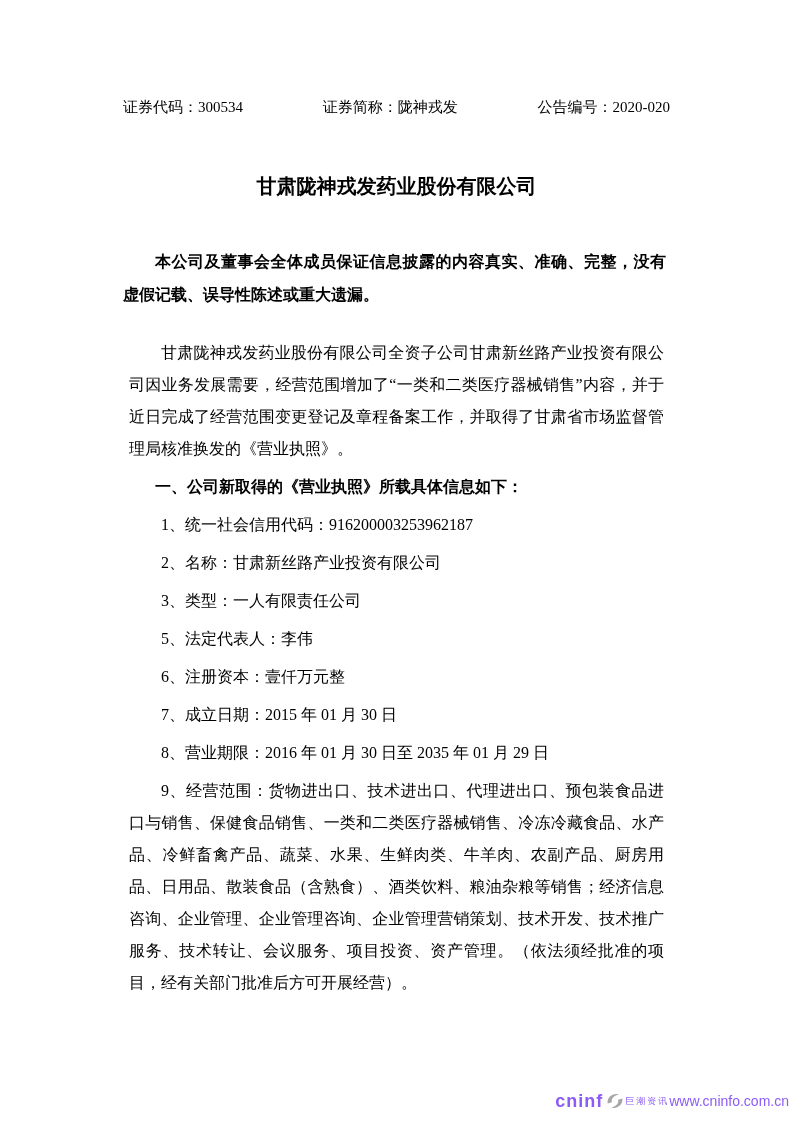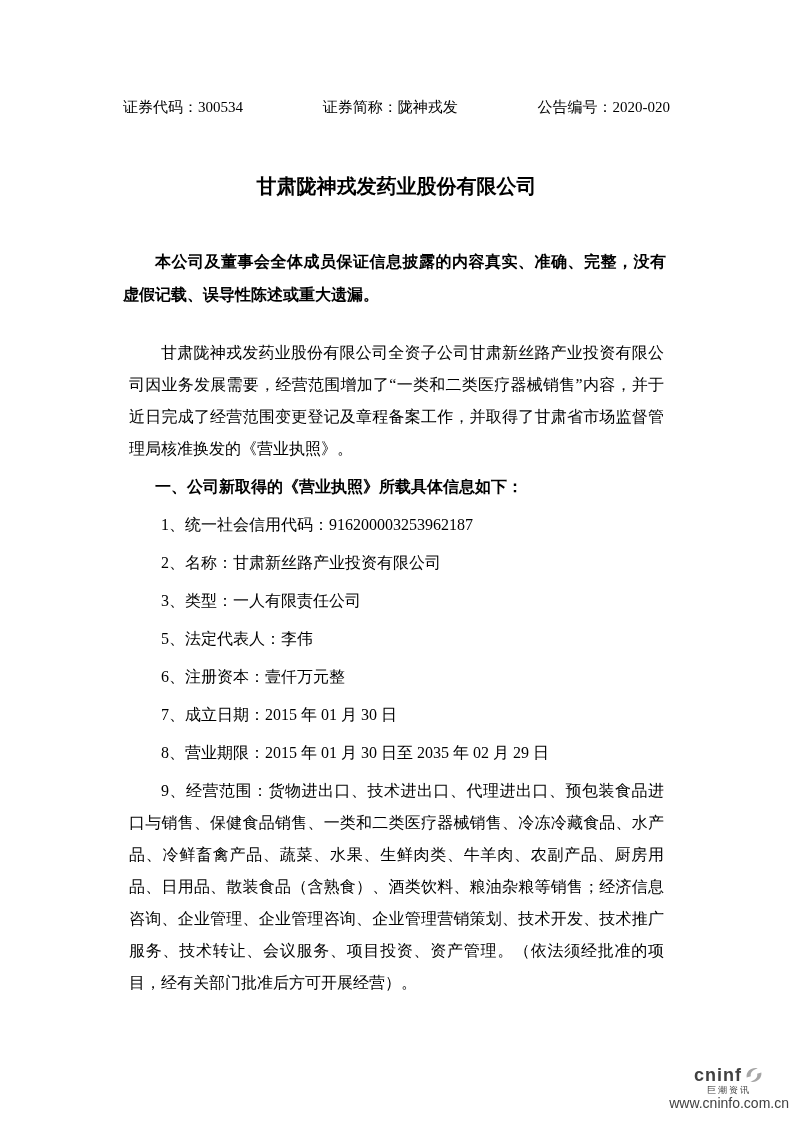--- a/index.html
+++ b/index.html
@@ -61,23 +61,22 @@
     line-height: 32px;
     text-indent: 2em;
     font-weight: bold;
     font-family: "Liberation Sans", "DejaVu Sans", sans-serif;
   }
   .footer-logo {
     position: absolute;
     right: 4px;
     bottom: 12px;
     display: flex;
-    flex-direction: column;
     align-items: center;
-    color: #404040;
+    color: #8b5cf6;
     font-family: "Liberation Sans", "DejaVu Sans", sans-serif;
   }
   .logo-row {
     display: flex;
     align-items: center;
     gap: 2px;
   }
   .logo-text {
     font-size: 18px;
     font-weight: bold;
@@ -115,21 +114,21 @@
   <p class="para intro">甘肃陇神戎发药业股份有限公司全资子公司甘肃新丝路产业投资有限公司因业务发展需要，经营范围增加了“一类和二类医疗器械销售”内容，并于近日完成了经营范围变更登记及章程备案工作，并取得了甘肃省市场监督管理局核准换发的《营业执照》。</p>
 
   <p class="section-heading">一、公司新取得的《营业执照》所载具体信息如下：</p>
 
   <p class="para">1、统一社会信用代码：916200003253962187</p>
   <p class="para">2、名称：甘肃新丝路产业投资有限公司</p>
   <p class="para">3、类型：一人有限责任公司</p>
   <p class="para">5、法定代表人：李伟</p>
   <p class="para">6、注册资本：壹仟万元整</p>
   <p class="para">7、成立日期：2015 年 01 月 30 日</p>
-  <p class="para">8、营业期限：2015 年 01 月 30 日至 2035 年 02 月 29 日</p>
+  <p class="para">8、营业期限：2016 年 01 月 30 日至 2035 年 01 月 29 日</p>
   <p class="para">9、经营范围：货物进出口、技术进出口、代理进出口、预包装食品进口与销售、保健食品销售、一类和二类医疗器械销售、冷冻冷藏食品、水产品、冷鲜畜禽产品、蔬菜、水果、生鲜肉类、牛羊肉、农副产品、厨房用品、日用品、散装食品（含熟食）、酒类饮料、粮油杂粮等销售；经济信息咨询、企业管理、企业管理咨询、企业管理营销策划、技术开发、技术推广服务、技术转让、会议服务、项目投资、资产管理。（依法须经批准的项目，经有关部门批准后方可开展经营）。</p>
 
   <div class="footer-logo">
     <div class="logo-row">
       <span class="logo-text">cninf</span>
       <svg width="20" height="18" viewBox="0 0 24 22" aria-hidden="true">
         <path d="M3 14 C 2 6, 10 1, 16.5 3 C 10.5 4.2, 7 8.2, 8.2 12.4 Z" fill="#a6a6a6"></path>
         <path d="M21 8 C 22 16, 14 21, 7.5 19 C 13.5 17.8, 17 13.8, 15.8 9.6 Z" fill="#a6a6a6"></path>
       </svg>
     </div>

